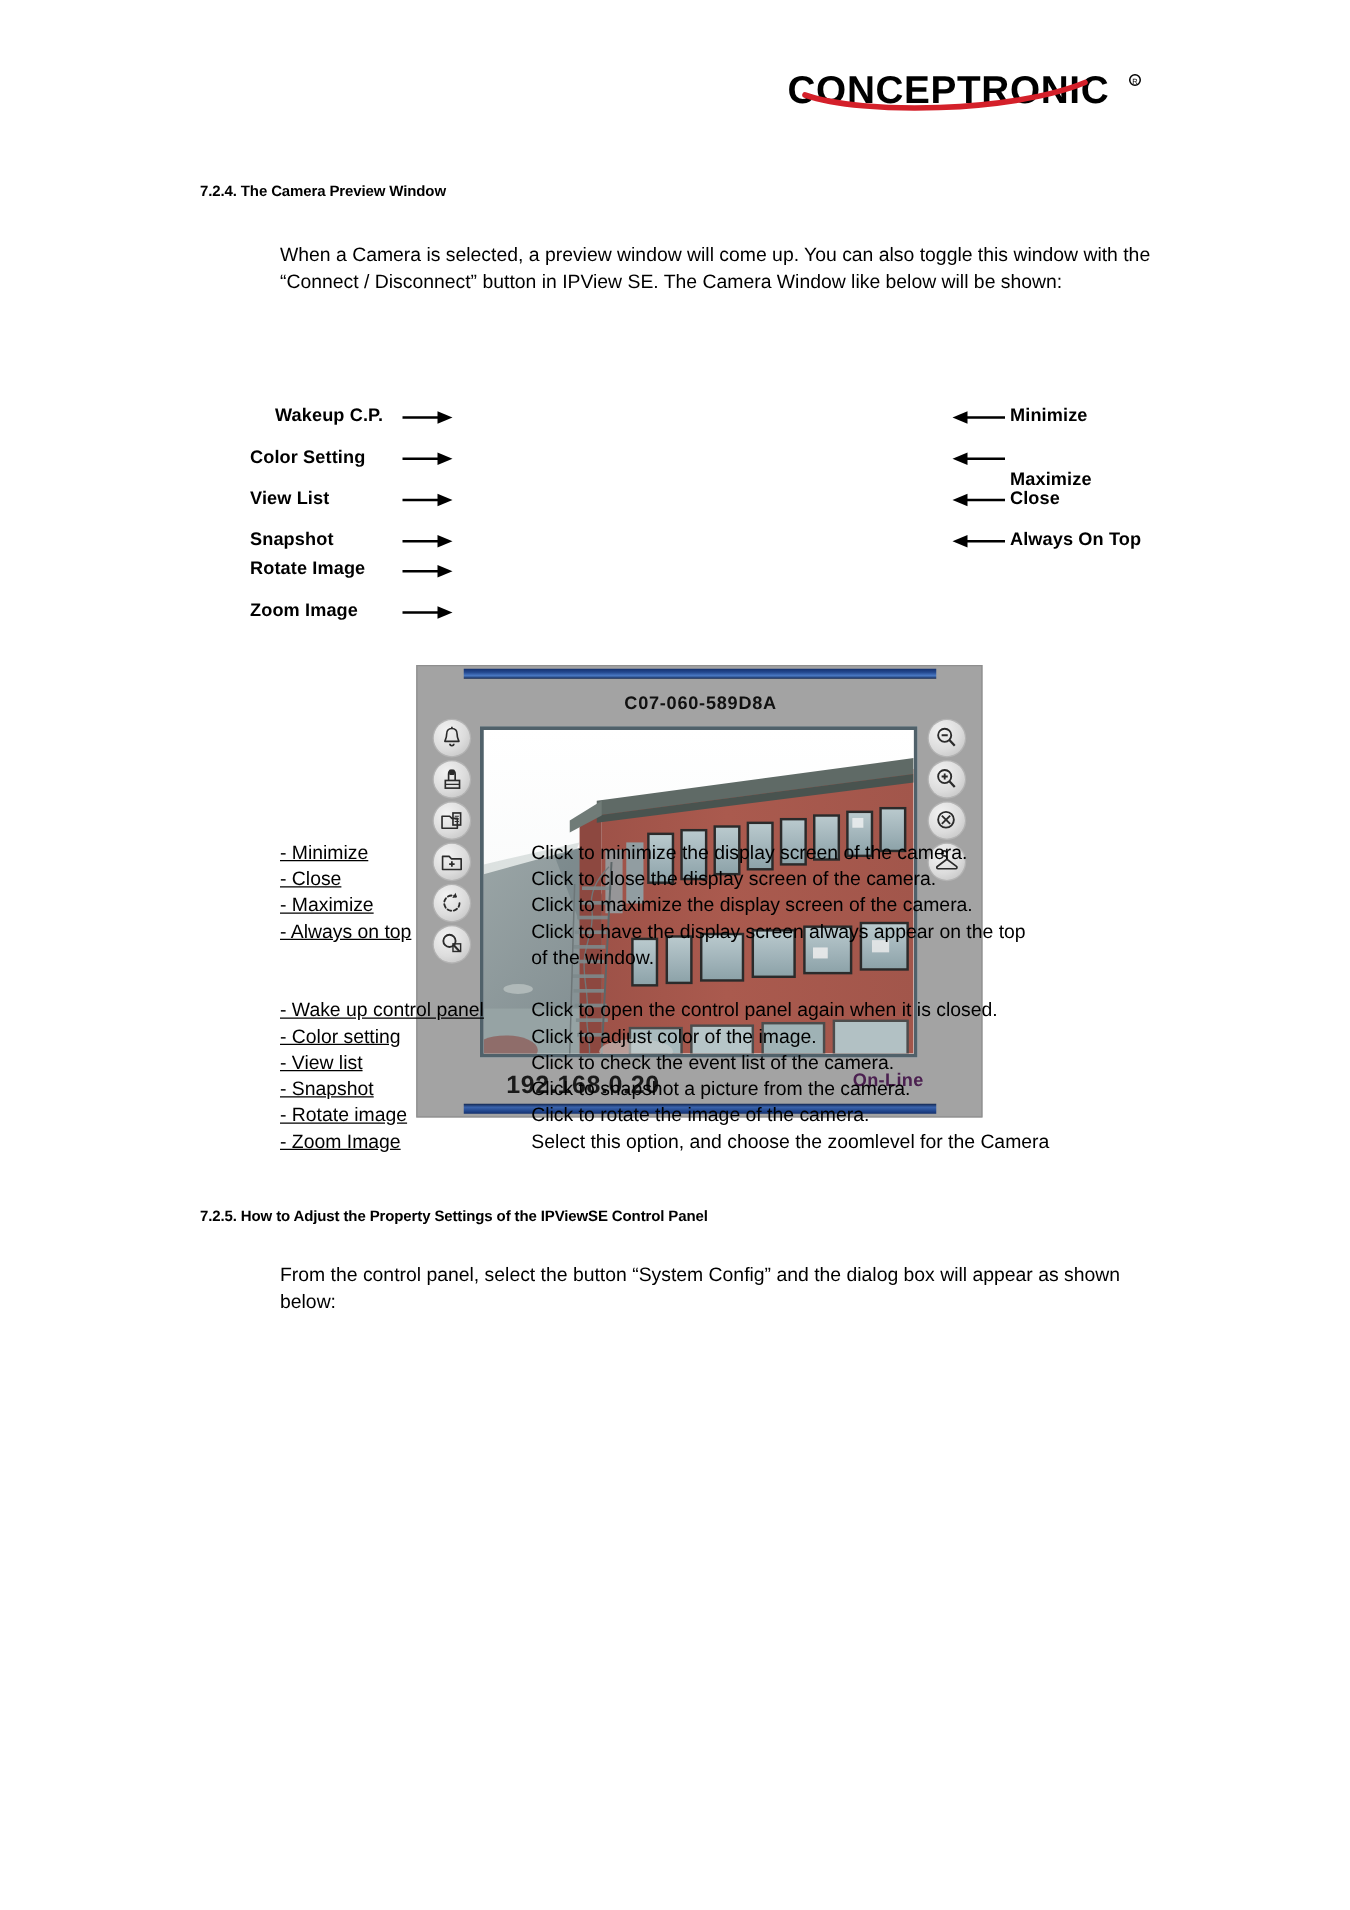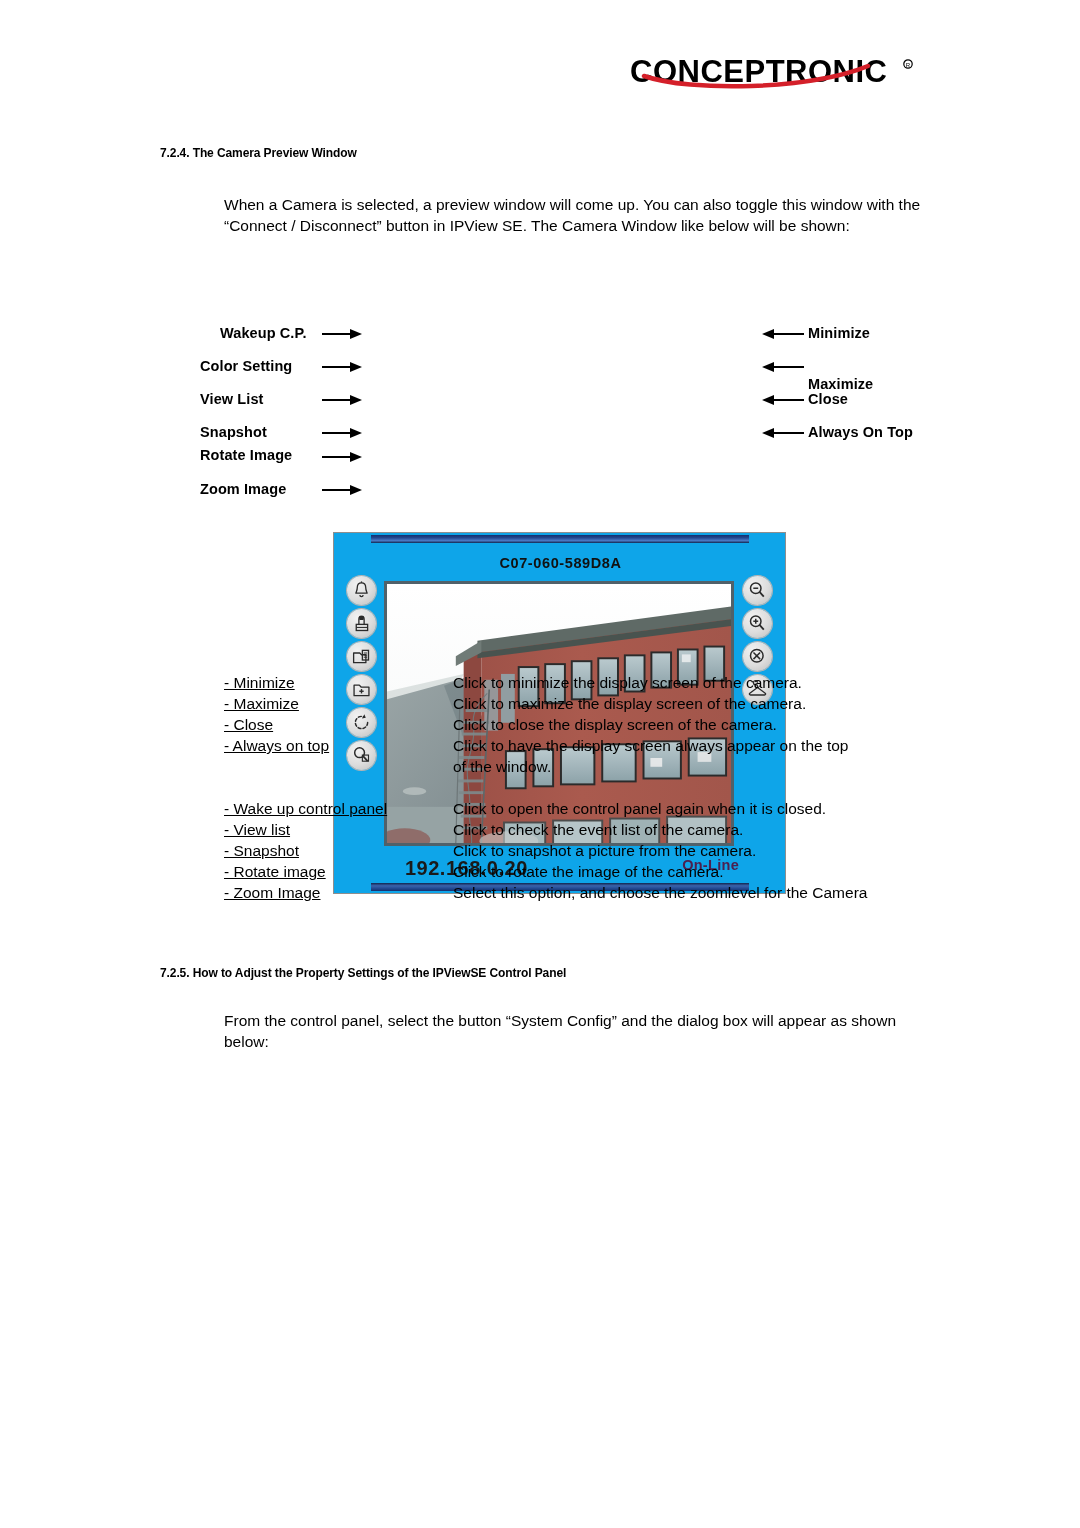--- a/index.html
+++ b/index.html
@@ -67,21 +67,21 @@
   .leader.to-right .head{border-left:12px solid #000; right:0;}
   .leader.to-right .line{left:0; right:11px;}
   .leader.to-left .head{border-right:12px solid #000; left:0;}
   .leader.to-left .line{right:0; left:11px;}
 
   
   .camwin{
     position:absolute;
     left:333px; top:270px;
     width:453px; height:362px;
-    background:#0ea5e9;
+    background:#a3a3a3;
     border:1px solid #8e8e8e;
     box-sizing:border-box;
   }
   .titlebar-blue{
     position:absolute; left:37px; top:2px; width:378px; height:8px;
     background:linear-gradient(to bottom,#14306e 0%,#23488f 35%,#4a79c4 70%,#12264f 100%);
   }
   .bottombar-blue{
     position:absolute; left:37px; bottom:2px; width:378px; height:8px;
     background:linear-gradient(to bottom,#12264f 0%,#3a63ac 35%,#23488f 70%,#14306e 100%);
@@ -132,21 +132,20 @@
   .defterm{
     position:absolute; left:0; top:0;
     font-size:15.5px; line-height:21px;
     text-decoration:underline;
     white-space:nowrap;
   }
   .defdesc{
     position:absolute; left:201px; top:0;
     font-size:15.5px; line-height:21px;
     white-space:nowrap;
-    margin-left:28px;
   }
   .defdesc.cont{left:201px;}
   .gaprow{height:21px;}
 </style>
 </head>
 <body>
 
 <div class="page">
 
   <div class="logo">
@@ -431,40 +430,44 @@
 
     </div>
   </div>
 
   <div class="deflist">
     <div class="defrow">
       <span class="defterm">- Minimize</span>
       <span class="defdesc">Click to minimize the display screen of the camera.</span>
     </div>
     <div class="defrow">
+      <span class="defterm">- Close</span>
+      <span class="defdesc">Click to close the display screen of the camera.</span>
+    </div>
+    <div class="defrow">
       <span class="defterm">- Maximize</span>
       <span class="defdesc">Click to maximize the display screen of the camera.</span>
     </div>
     <div class="defrow">
-      <span class="defterm">- Close</span>
-      <span class="defdesc">Click to close the display screen of the camera.</span>
-    </div>
-    <div class="defrow">
       <span class="defterm">- Always on top</span>
       <span class="defdesc">Click to have the display screen always appear on the top</span>
     </div>
     <div class="defrow">
       <span class="defdesc cont">of the window.</span>
     </div>
     <div class="gaprow"></div>
     <div class="defrow">
       <span class="defterm">- Wake up control panel</span>
       <span class="defdesc">Click to open the control panel again when it is closed.</span>
     </div>
     <div class="defrow">
+      <span class="defterm">- Color setting</span>
+      <span class="defdesc">Click to adjust color of the image.</span>
+    </div>
+    <div class="defrow">
       <span class="defterm">- View list</span>
       <span class="defdesc">Click to check the event list of the camera.</span>
     </div>
     <div class="defrow">
       <span class="defterm">- Snapshot</span>
       <span class="defdesc">Click to snapshot a picture from the camera.</span>
     </div>
     <div class="defrow">
       <span class="defterm">- Rotate image</span>
       <span class="defdesc">Click to rotate the image of the camera.</span>

